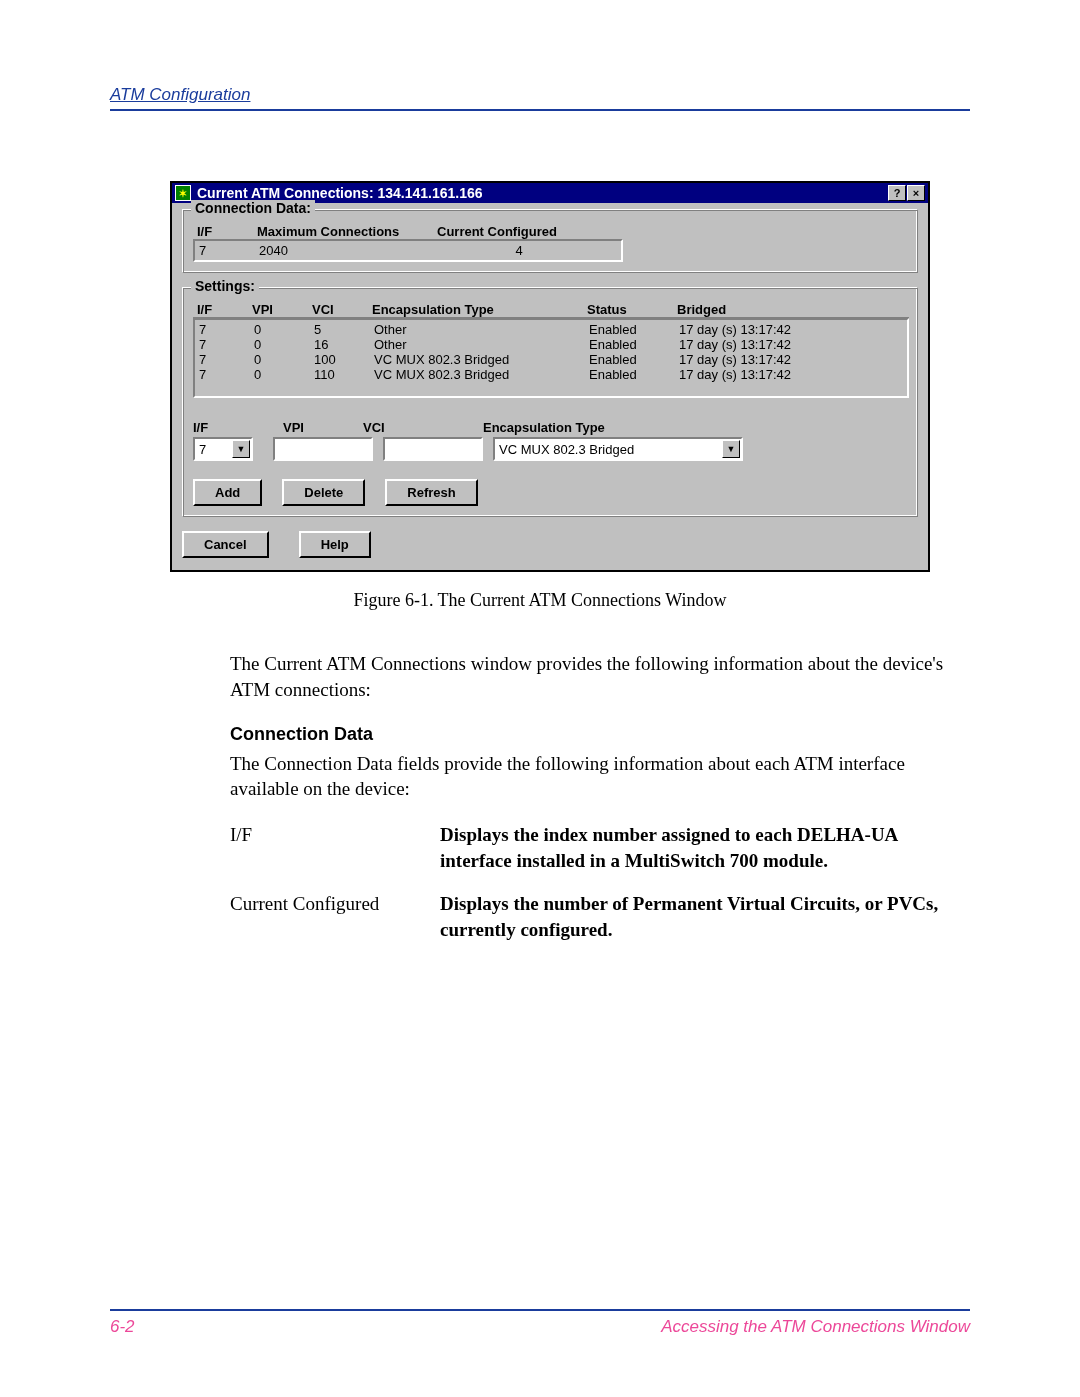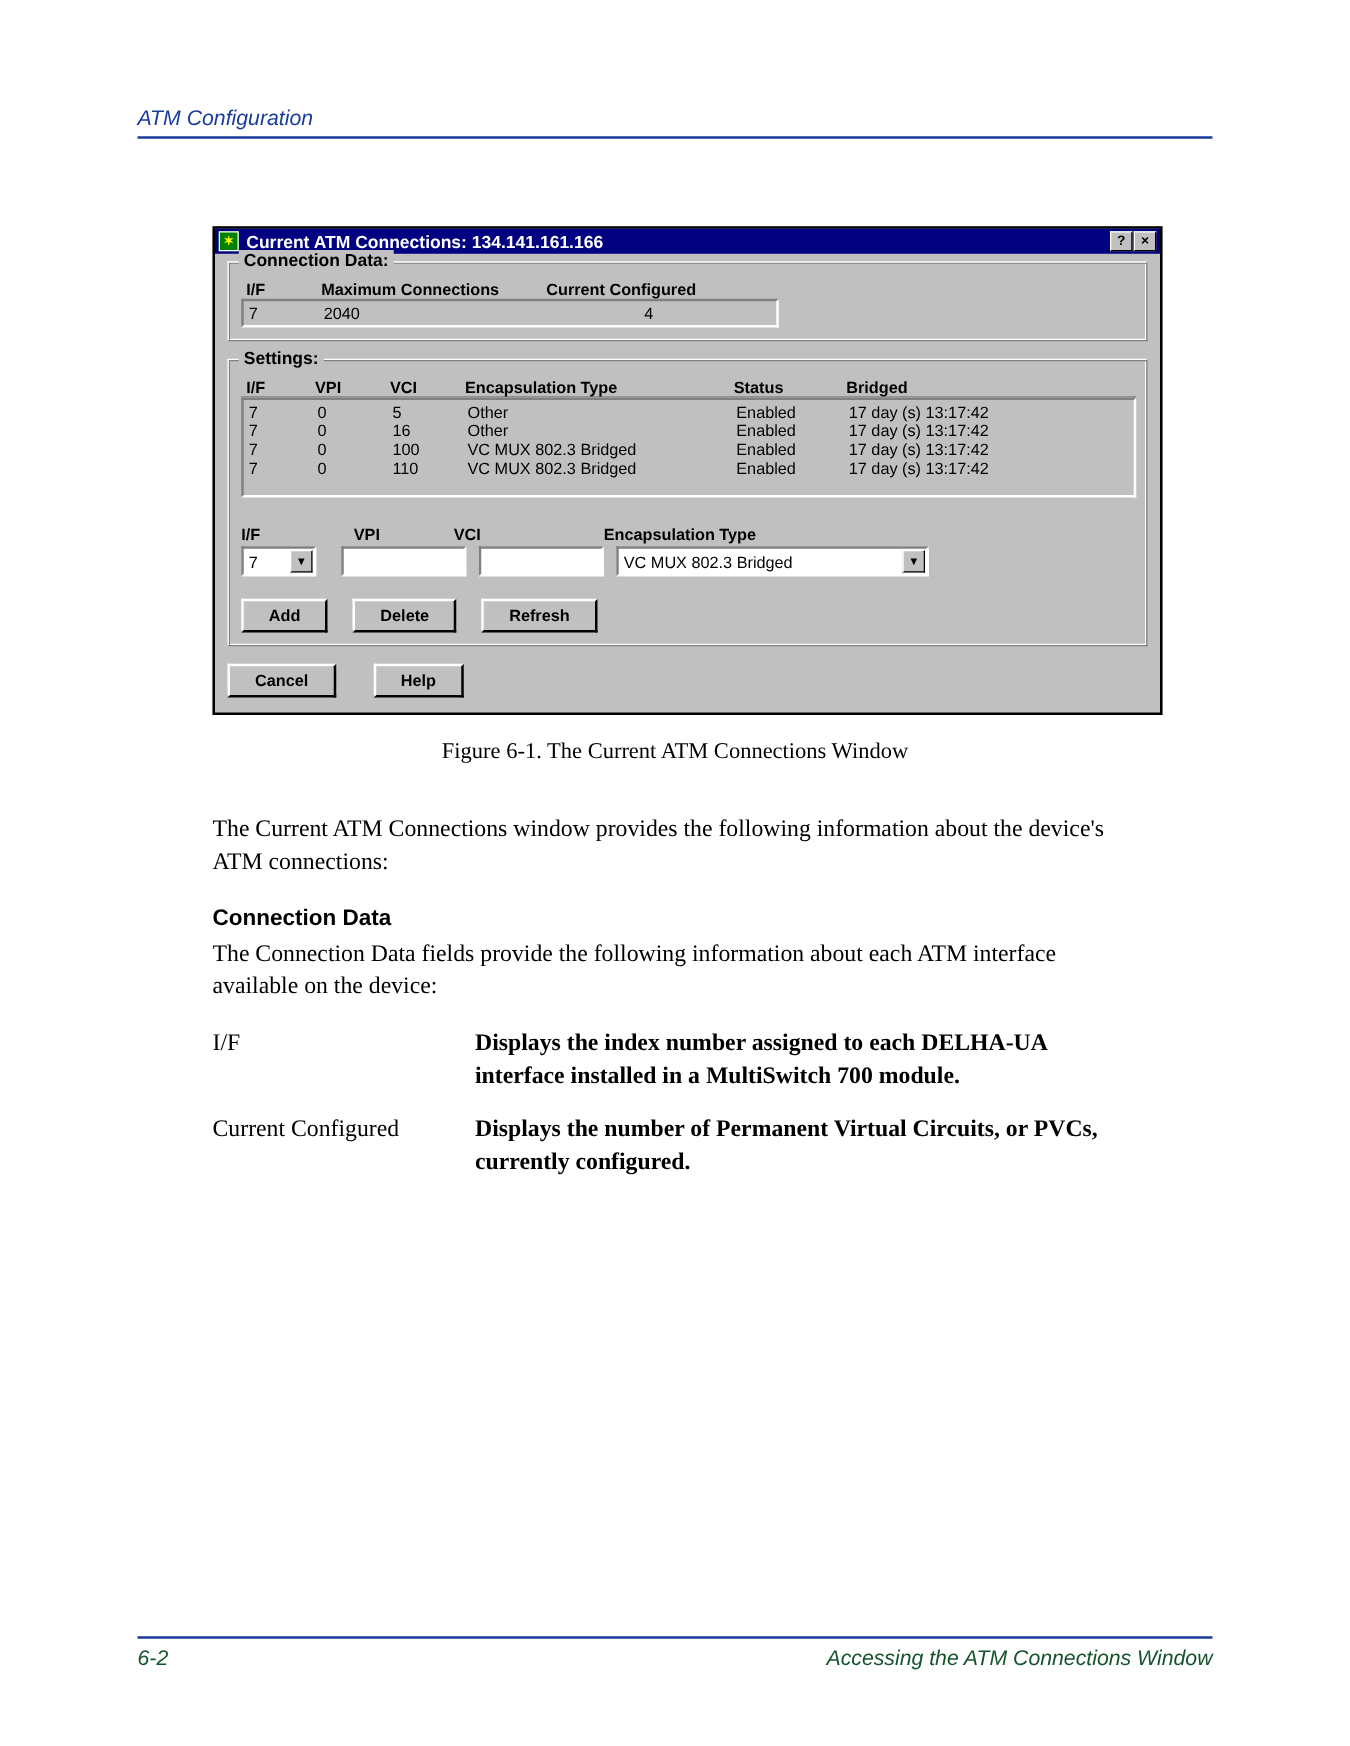--- a/index.html
+++ b/index.html
@@ -19,20 +19,21 @@
     height: 100%;
   }
   .header {
     color: #1a3c9c;
     font-style: italic;
     font-family: Arial, sans-serif;
     font-size: 17px;
     border-bottom: 2px solid #1a3c9c;
     padding-bottom: 4px;
     margin-bottom: 70px;
+    text-decoration: underline;
   }
   .window-wrap {
     margin-left: 60px;
     width: 760px;
   }
   .win {
     border: 2px solid #000;
     background: #c0c0c0;
     font-family: 'MS Sans Serif', Arial, sans-serif;
     font-size: 13px;
@@ -214,21 +215,21 @@
     gap: 30px;
     margin-top: 6px;
   }
   .caption {
     text-align: center;
     margin: 18px 0 40px 0;
     font-size: 18px;
     font-family: Georgia, serif;
   }
   .body-text {
-    margin-left: 60px;
+    margin-left: 120px;
     width: 730px;
     font-size: 19px;
     line-height: 1.35;
   }
   .body-text p { margin: 0 0 20px 0; }
   .subhead {
     font-family: Arial, sans-serif;
     font-weight: bold;
     font-size: 18px;
     margin-bottom: 4px;
@@ -253,21 +254,21 @@
     line-height: 1.35;
     font-weight: bold;
   }
   .footer {
     position: absolute;
     bottom: 60px;
     left: 110px;
     right: 110px;
     display: flex;
     justify-content: space-between;
-    color: #14532d;
+    color: #ec4899;
     font-style: italic;
     font-family: Arial, sans-serif;
     font-size: 17px;
     border-top: 2px solid #1a3c9c;
     padding-top: 6px;
   }
 </style>
 </head>
 <body>
 

